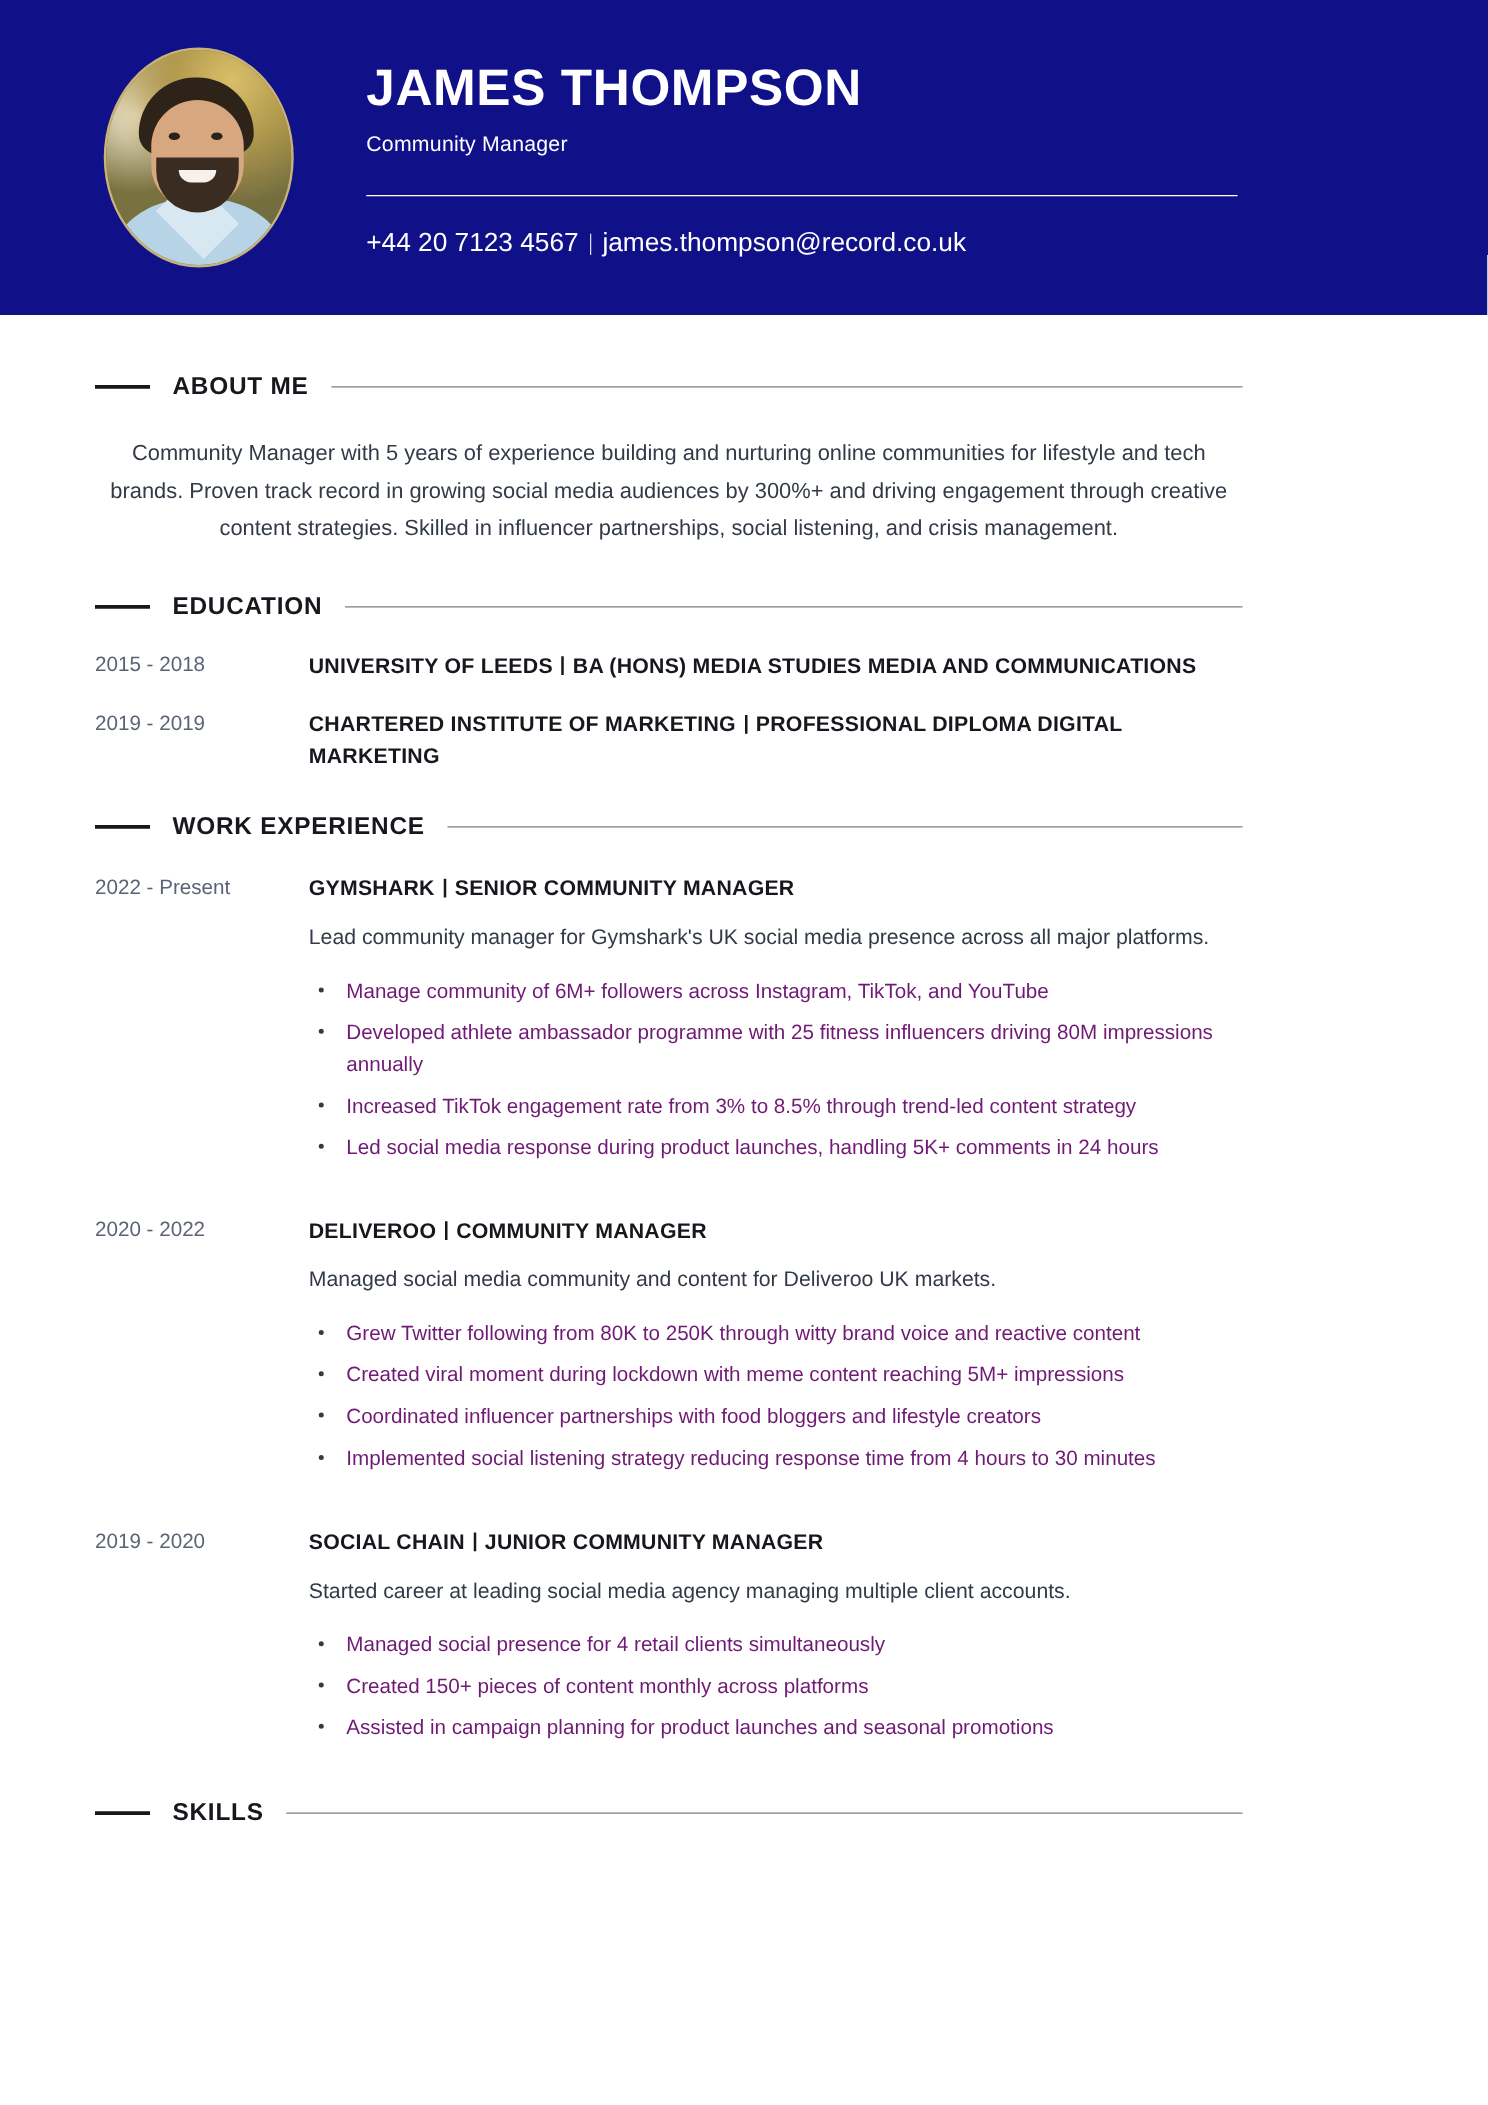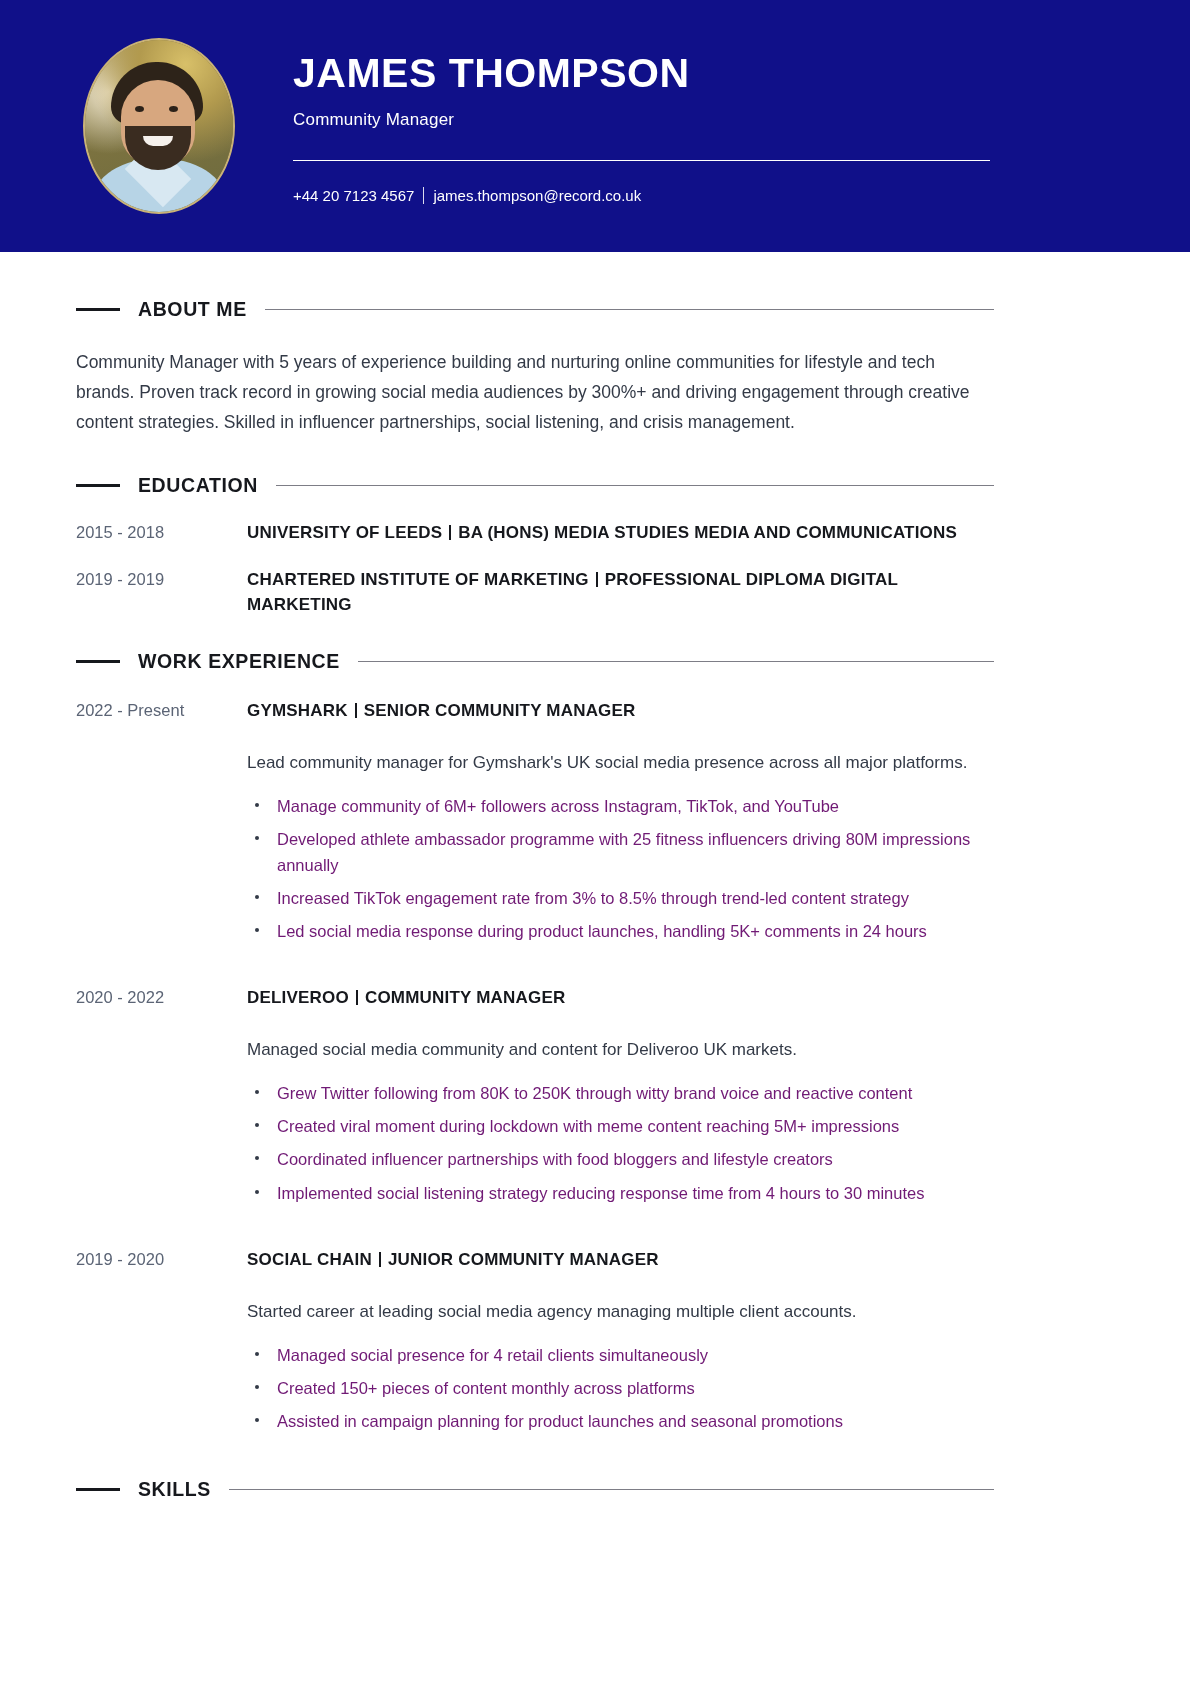--- a/index.html
+++ b/index.html
@@ -123,21 +123,21 @@
     margin: 0;
     letter-spacing: 0.2px;
   }
   .header-rule {
     width: 697px;
     height: 1px;
     background: #ffffff;
     margin: 30px 0 26px 0;
   }
   .contact-line {
-    font-size: 15px;
+    font-size: 21px;
     display: flex;
     align-items: center;
     gap: 9px;
     white-space: nowrap;
     text-align: right;
   }
   .contact-sep {
     display: inline-block;
     width: 1px;
     height: 17px;
@@ -214,21 +214,21 @@
     width: 2px;
     height: 15px;
     background: #16181d;
     vertical-align: -2px;
     margin: 0 7px;
   }
   .entry-summary {
     font-size: 17px;
     line-height: 1.65;
     color: #333a47;
-    margin-top: 26px;
+    margin-top: 13px;
     max-width: 760px;
   }
   ul.bullets {
     list-style: none;
     margin: 16px 0 0 0;
     padding: 0;
   }
   ul.bullets li {
     position: relative;
     padding-left: 30px;
@@ -250,21 +250,21 @@
   }
 
   #education-section { margin-top: 37px; }
   #education-section .entries { margin-top: 24px; }
   #education-section .entry { margin-bottom: 23px; }
 
   #experience-section { margin-top: 33px; }
   #experience-section .entries { margin-top: 26px; }
   #experience-section .entry { margin-bottom: 35px; }
 
-  #about-section { margin-top: 46px; }
+  #about-section { margin-top: 46px; text-align: center; }
   #skills-section { margin-top: 37px; }
 </style>
 </head>
 <body>
 
 <div class="page">
 
   <div class="header">
     <div class="avatar">
       <div class="ph-bg"></div>

